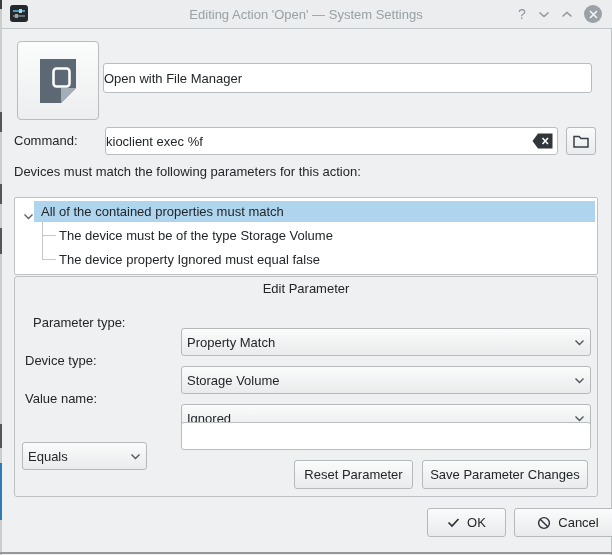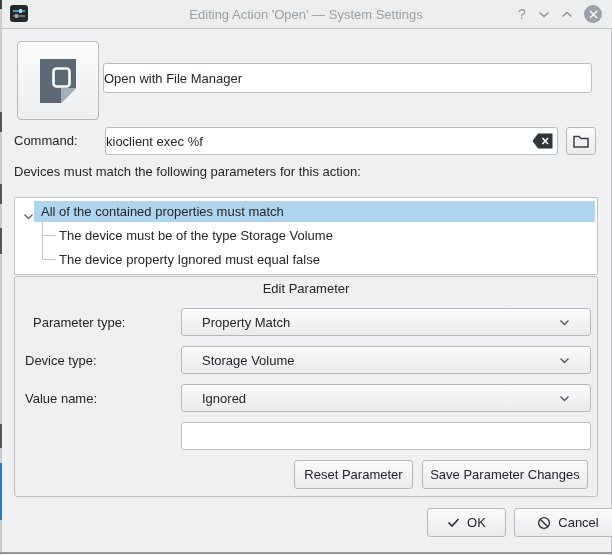--- a/index.html
+++ b/index.html
@@ -15,21 +15,21 @@
   .tb-btn{top:6px;width:18px;height:16px;display:flex;align-items:center;
           justify-content:center;color:#8f959a;font-size:14px;cursor:default;}
   .close-circle{top:5px;width:18px;height:18px;border-radius:50%;background:#9ba1a6;
           display:flex;align-items:center;justify-content:center;}
   .input{box-sizing:border-box;background:#ffffff;border:1px solid #b9bdc0;
          border-radius:3px;font-family:inherit;font-size:13px;color:#232629;
          padding:0 0;outline:none;}
   .btn,.combo{box-sizing:border-box;background:linear-gradient(180deg,#fafbfb,#e9ebec);
          border:1px solid #b5b9bc;border-radius:3px;display:flex;align-items:center;}
   .btn{justify-content:center;gap:7px;font-size:13px;color:#232629;cursor:default;}
-  .combo{justify-content:space-between;padding:0 20px;font-size:13px;color:#232629;}
+  .combo{justify-content:space-between;padding:0 5px;font-size:13px;color:#232629;margin-top:20px;}
   .bigbtn{background:linear-gradient(180deg,#fbfcfc,#eceeef);border:1px solid #b9bcbf;
          border-radius:4px;display:flex;align-items:center;justify-content:center;}
   .tree{box-sizing:border-box;background:#ffffff;border:1px solid #bfc2c5;border-radius:2px;margin-top:9px;}
   .tree-row{position:absolute;height:21px;display:flex;align-items:center;font-size:13px;color:#232629;white-space:nowrap;}
   .sel{background:#aed4ee;}
   .group{box-sizing:border-box;border:1px solid #bfc2c5;border-radius:3px;}
   .branch{background:#c4c8ca;}
   .sliver{width:2px;}
 </style>
 </head>
@@ -135,20 +135,26 @@
   </div>
 
   <div class="abs txt" style="left:25px;top:391px;">Value name:</div>
   <div class="abs combo" style="left:181px;top:384px;width:410px;height:28px;">
     <span>Ignored</span>
     <svg width="11" height="7">
         <path d="M1.5 1.5 L5.5 5.5 L9.5 1.5" stroke="#50575e" stroke-width="1.4" fill="none"></path>
       </svg>
   </div>
 
+  <div class="abs combo" style="left:22px;top:422px;width:125px;height:28px;">
+    <span>Equals</span>
+    <svg width="11" height="7">
+        <path d="M1.5 1.5 L5.5 5.5 L9.5 1.5" stroke="#50575e" stroke-width="1.4" fill="none"></path>
+      </svg>
+  </div>
   <input class="abs input" style="left: 181px; top: 422px; width: 410px; height: 28px;" value="">
 
   <div class="abs btn" style="left:294px;top:460px;width:119px;height:29px;">
     <span>Reset Parameter</span>
   </div>
   <div class="abs btn" style="left:422px;top:460px;width:166px;height:29px;">
     <span>Save Parameter Changes</span>
   </div>
 
   <div class="abs btn" style="left:427px;top:508px;width:79px;height:29px;">

